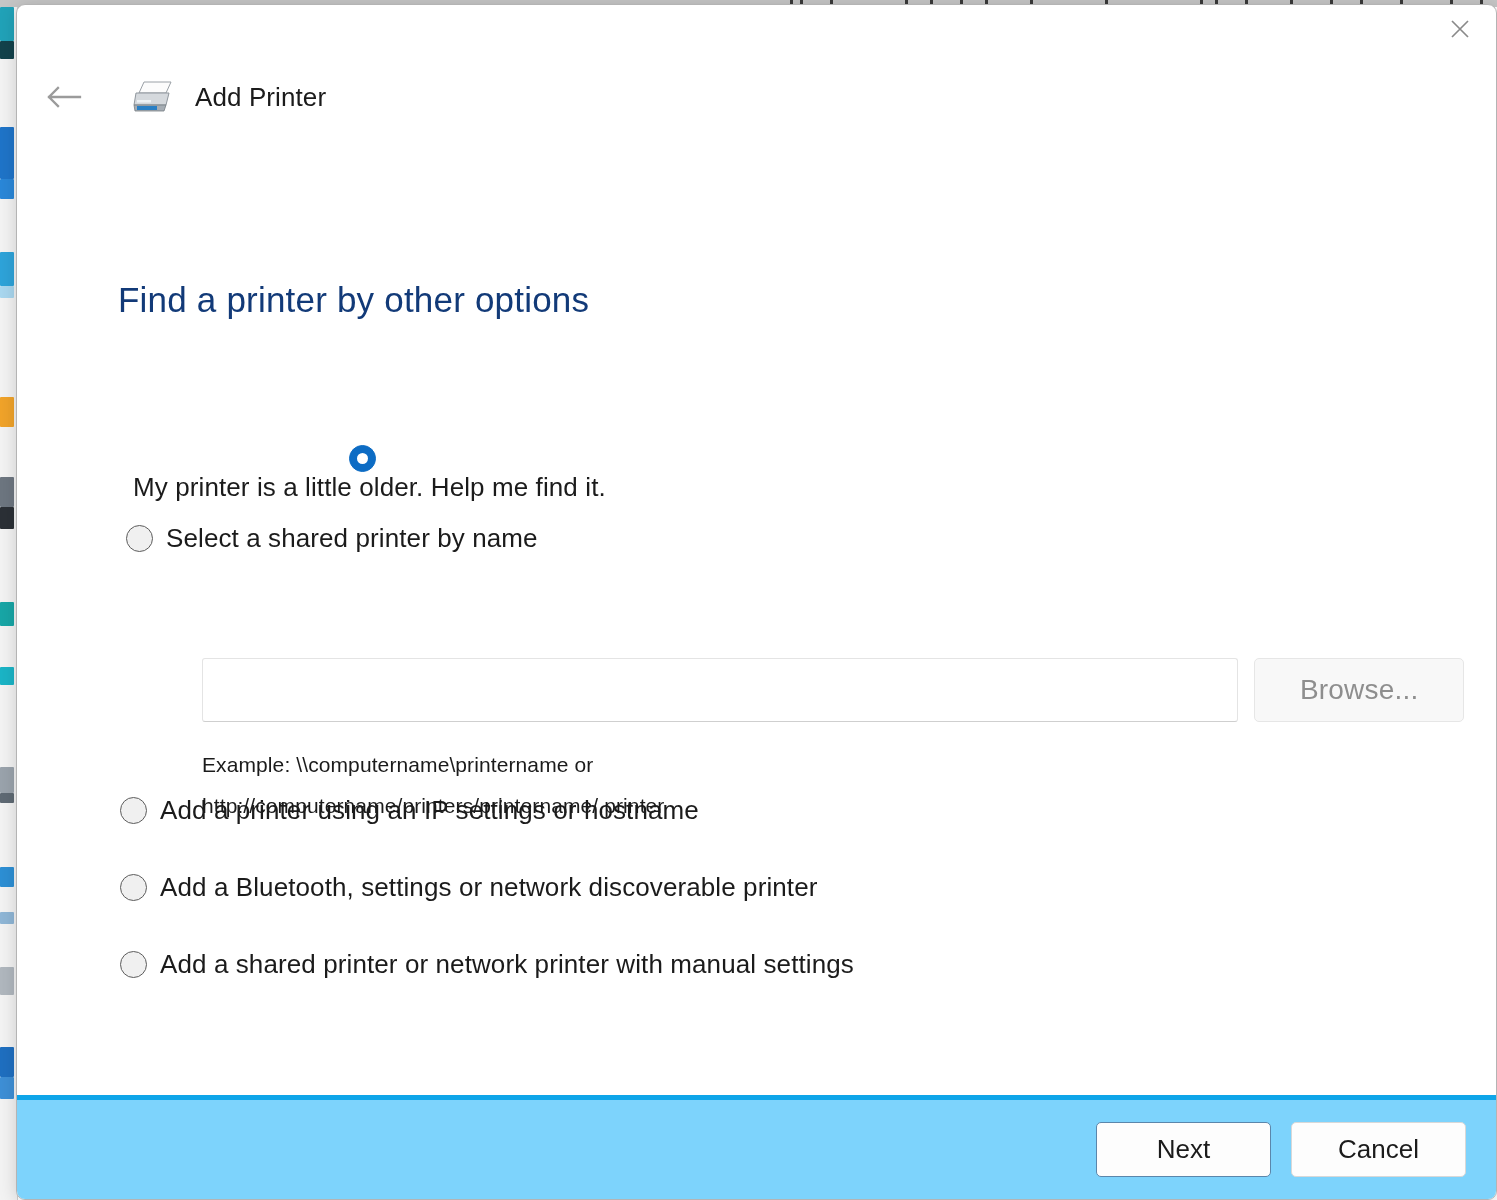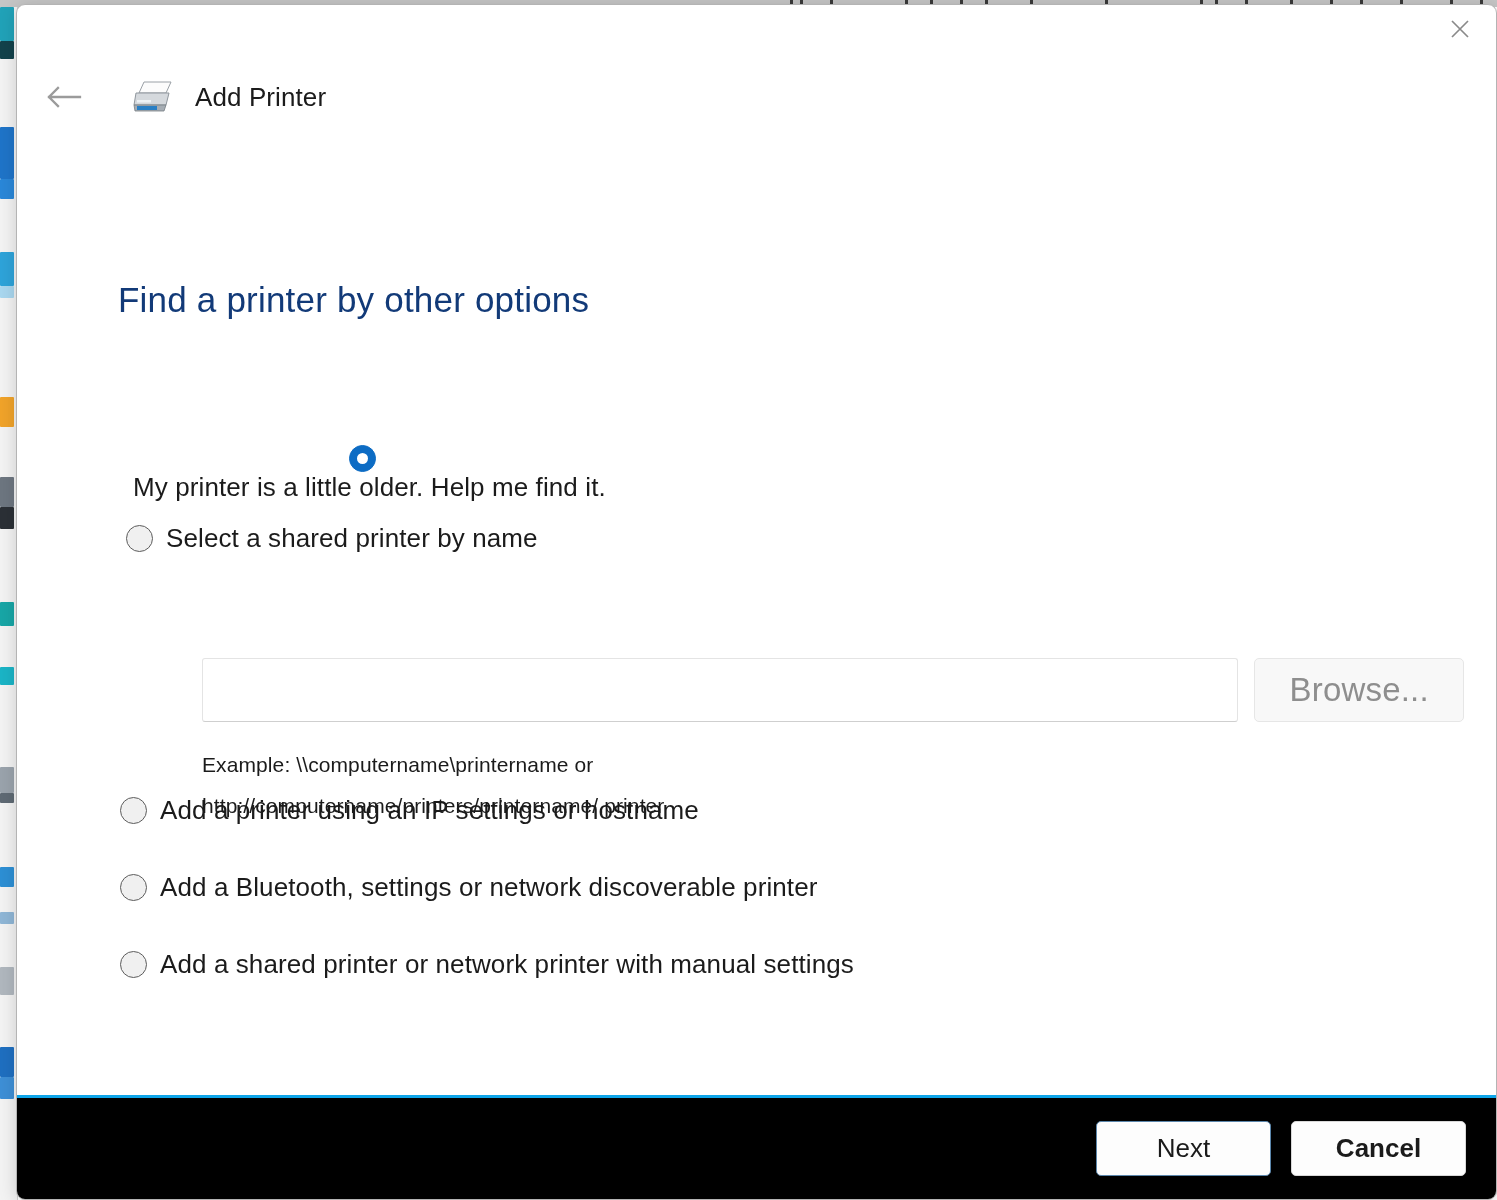--- a/index.html
+++ b/index.html
@@ -219,40 +219,40 @@
     color: #1b1b1b;
     outline: none;
   }
   #browse-button {
     width: 210px;
     height: 64px;
     margin-left: 16px;
     background: #f8f8f8;
     border: 1px solid #e6e6e6;
     border-radius: 5px;
-    font-size: 33px;
+    font-size: 28px;
     font-family: "Liberation Sans", sans-serif;
     color: #8e8e8e;
     letter-spacing: .2px;
   }
   #example-text {
     margin-top: 22px;
     font-size: 21px;
     line-height: 41px;
     color: #1b1b1b;
     white-space: pre-line;
     letter-spacing: .1px;
   }
 
   
   #footer {
     flex: 0 0 auto;
     height: 104px;
-    background: #000000;
-    border-top: 3px solid #0ea5e9;
+    background: #7dd3fc;
+    border-top: 5px solid #0ea5e9;
     display: flex;
     align-items: center;
     justify-content: flex-end;
     padding-right: 30px;
     gap: 20px;
   }
   .footer-button {
     width: 175px;
     height: 55px;
     border-radius: 5px;
@@ -260,21 +260,20 @@
     font-family: "Liberation Sans", sans-serif;
     color: #1b1b1b;
     background: #fdfdfd;
     cursor: pointer;
   }
   #next-button {
     border: 1.6px solid #5b86ab;
   }
   #cancel-button {
     border: 1px solid #d8d8d8;
-    font-weight: bold;
   }
 </style>
 </head>
 <body>
 
 <div id="backdrop">
   <div id="backdrop-topbar">
       <div class="backdrop-tick" style="left: 790px;"></div>
       <div class="backdrop-tick" style="left: 800px;"></div>
       <div class="backdrop-tick" style="left: 830px;"></div>

